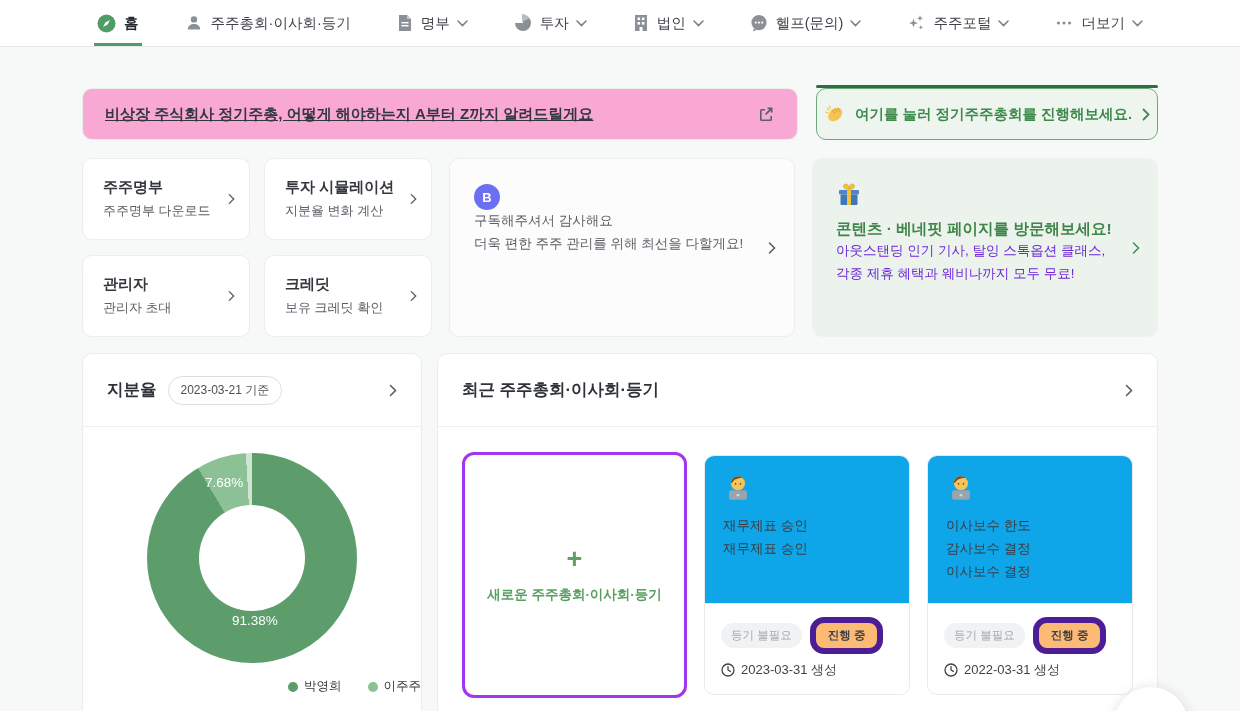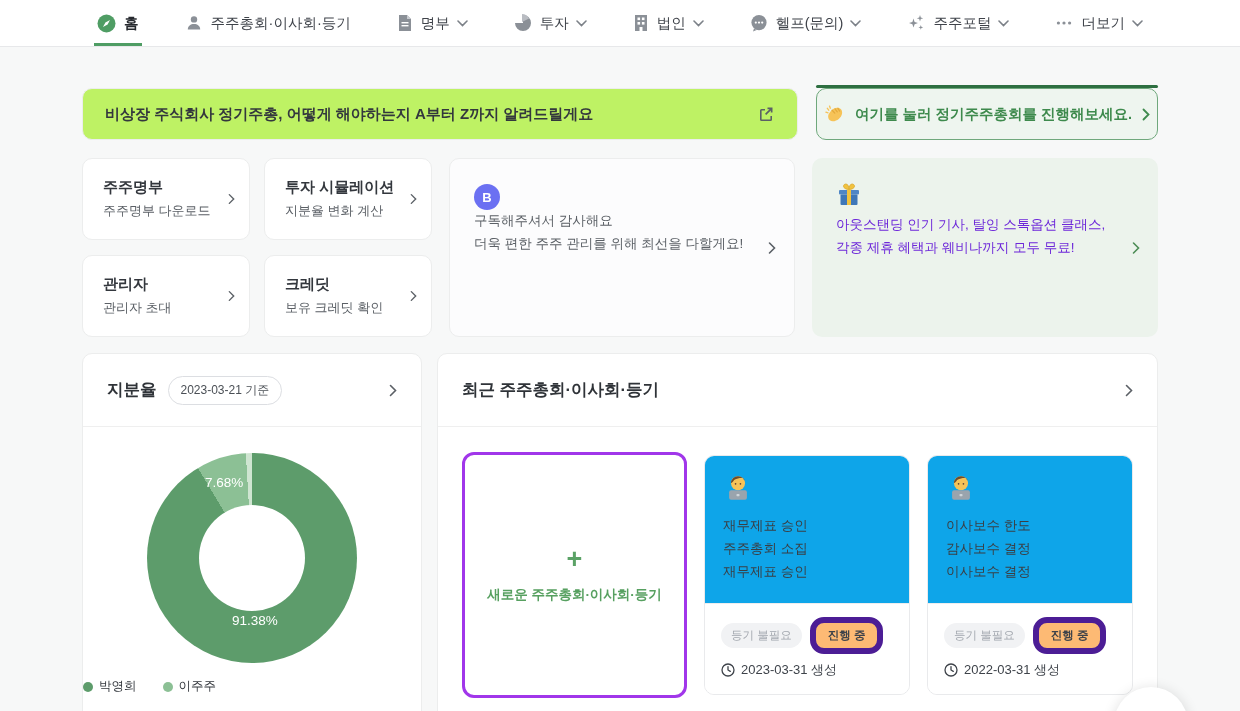--- a/index.html
+++ b/index.html
@@ -34,22 +34,22 @@
   .chev-down{margin-left:-1px;}
 
   
   .main{padding:0 82px;}
   .row1{display:flex;gap:18px;margin-top:41px;}
   .row2{display:flex;gap:17px;margin-top:18px;}
   .row3{display:flex;gap:15px;margin-top:16px;align-items:flex-start;}
 
   
   .banner{
-    flex:1;height:52px;background:#bef264;border:1px solid var(--border);border-radius:10px;
-    display:flex;align-items:center;justify-content:space-between;padding:0 22px;cursor:pointer;
+    flex:1;height:52px;background:#f9a8d4;border:1px solid var(--border);border-radius:10px;
+    display:flex;align-items:center;justify-content:space-between;padding:0 22px;cursor:pointer;text-decoration:underline;
   }
   .banner-text{font-size:15px;font-weight:600;color:var(--ink);}
 
   
   .cta{width:342px;position:relative;}
   .cta-topbar{position:absolute;top:-3px;left:0;right:0;height:3px;background:var(--green-dark);border-radius:2px;}
   .cta-btn{
     height:52px;width:100%;background:#eef5ef;border:1px solid #6fa87c;border-radius:10px;
     display:flex;align-items:center;justify-content:center;gap:10px;
     color:var(--green-text);font-weight:bold;font-size:14.5px;cursor:pointer;
@@ -99,21 +99,21 @@
   .header-chev{margin-left:auto;cursor:pointer;}
 
   
   .ownership{width:350px;}
   .donut-wrap{width:210px;margin:26px auto 0;position:relative;}
   .donut{width:210px;height:210px;border-radius:50%;position:relative;}
   .donut::after{content:'';position:absolute;inset:52px;background:#fff;border-radius:50%;}
   .donut-label{position:absolute;color:#fff;font-size:13.5px;z-index:2;}
   .donut-label.small{left:58px;top:22px;}
   .donut-label.big{left:85px;top:160px;}
-  .legend{display:flex;justify-content:flex-start;gap:26px;margin-top:15px;}
+  .legend{display:flex;justify-content:flex-end;gap:26px;margin-top:15px;}
   .legend-item{display:flex;align-items:center;gap:6px;font-size:12.5px;color:var(--ink);}
   .legend-dot{width:10px;height:10px;border-radius:50%;}
 
   
   .recent{flex:1;}
   .recent-body{padding:25px 24px;display:flex;gap:17px;}
   .new-card{
     width:225px;height:246px;border:3px solid var(--purple);border-radius:12px;background:#fff;
     display:flex;flex-direction:column;align-items:center;justify-content:center;gap:13px;cursor:pointer;
   }
@@ -338,20 +338,21 @@
 
     <div class="benefit-card">
       <span>
         <svg width="26" height="26" viewBox="0 0 26 26">
             <rect x="3" y="9" width="20" height="4.5" rx="1" fill="#4f86c6"></rect>
             <rect x="4.5" y="13.5" width="17" height="10.5" rx="1" fill="#3f77b8"></rect>
             <rect x="11" y="9" width="4" height="15" fill="#f2c23e"></rect>
             <path d="M13 8.5C10 8.5 7.5 7 7.5 5.2 7.5 3.8 8.7 3 10 3c2 0 3 3 3 5.5zM13 8.5c3 0 5.5-1.5 5.5-3.3C18.5 3.8 17.3 3 16 3c-2 0-3 3-3 5.5z" fill="#f2c23e" stroke="#d9a92f" stroke-width=".8"></path>
           </svg>
       </span>
+      <div class="benefit-title">콘텐츠 · 베네핏 페이지를 방문해보세요!</div>
       <div class="benefit-line">아웃스탠딩 인기 기사, 탈잉 스톡옵션 클래스,</div>
       <div class="benefit-line">각종 제휴 혜택과 웨비나까지 모두 무료!</div>
       <svg class="card-chev" width="8" height="13" viewBox="0 0 8 13">
           <path d="M1.5 1.5l5 5-5 5" fill="none" stroke="#4c8d55" stroke-width="1.6" stroke-linecap="round"></path>
         </svg>
     </div>
   </div>
 
   <div class="row3">
     <section class="panel ownership">
@@ -399,21 +400,20 @@
                   <circle cx="16" cy="11" r="7.5" fill="#f6c358"></circle>
                   <path d="M8.5 11a7.5 7.5 0 0 1 15 0c0-1.8-.6-5.2-2.6-5.6-1.8-.4-6.2.2-8.2 1.6-1.6 1.1-1.7 2.6-4.2 4z" fill="#6d4c2f"></path>
                   <circle cx="13.4" cy="11.5" r=".9" fill="#5d4037"></circle>
                   <circle cx="18.6" cy="11.5" r=".9" fill="#5d4037"></circle>
                   <rect x="6.5" y="18.5" width="19" height="10" rx="2" fill="#9aa4ad"></rect>
                   <rect x="14.4" y="22.5" width="3.2" height="2.2" rx=".6" fill="#cfd6db"></rect>
                 </svg>
             </span>
             <div class="mc-lines">
               <div class="mc-line">재무제표 승인</div>
-              <div class="mc-line">주주총회 소집</div>
               <div class="mc-line">재무제표 승인</div>
             </div>
           </div>
           <div class="mc-footer">
             <div class="badge-row">
               <span class="badge-gray">등기 불필요</span>
               <span class="badge-outline">진행 중</span>
             </div>
             <div class="created-row">
               <svg width="14" height="14" viewBox="0 0 14 14">

